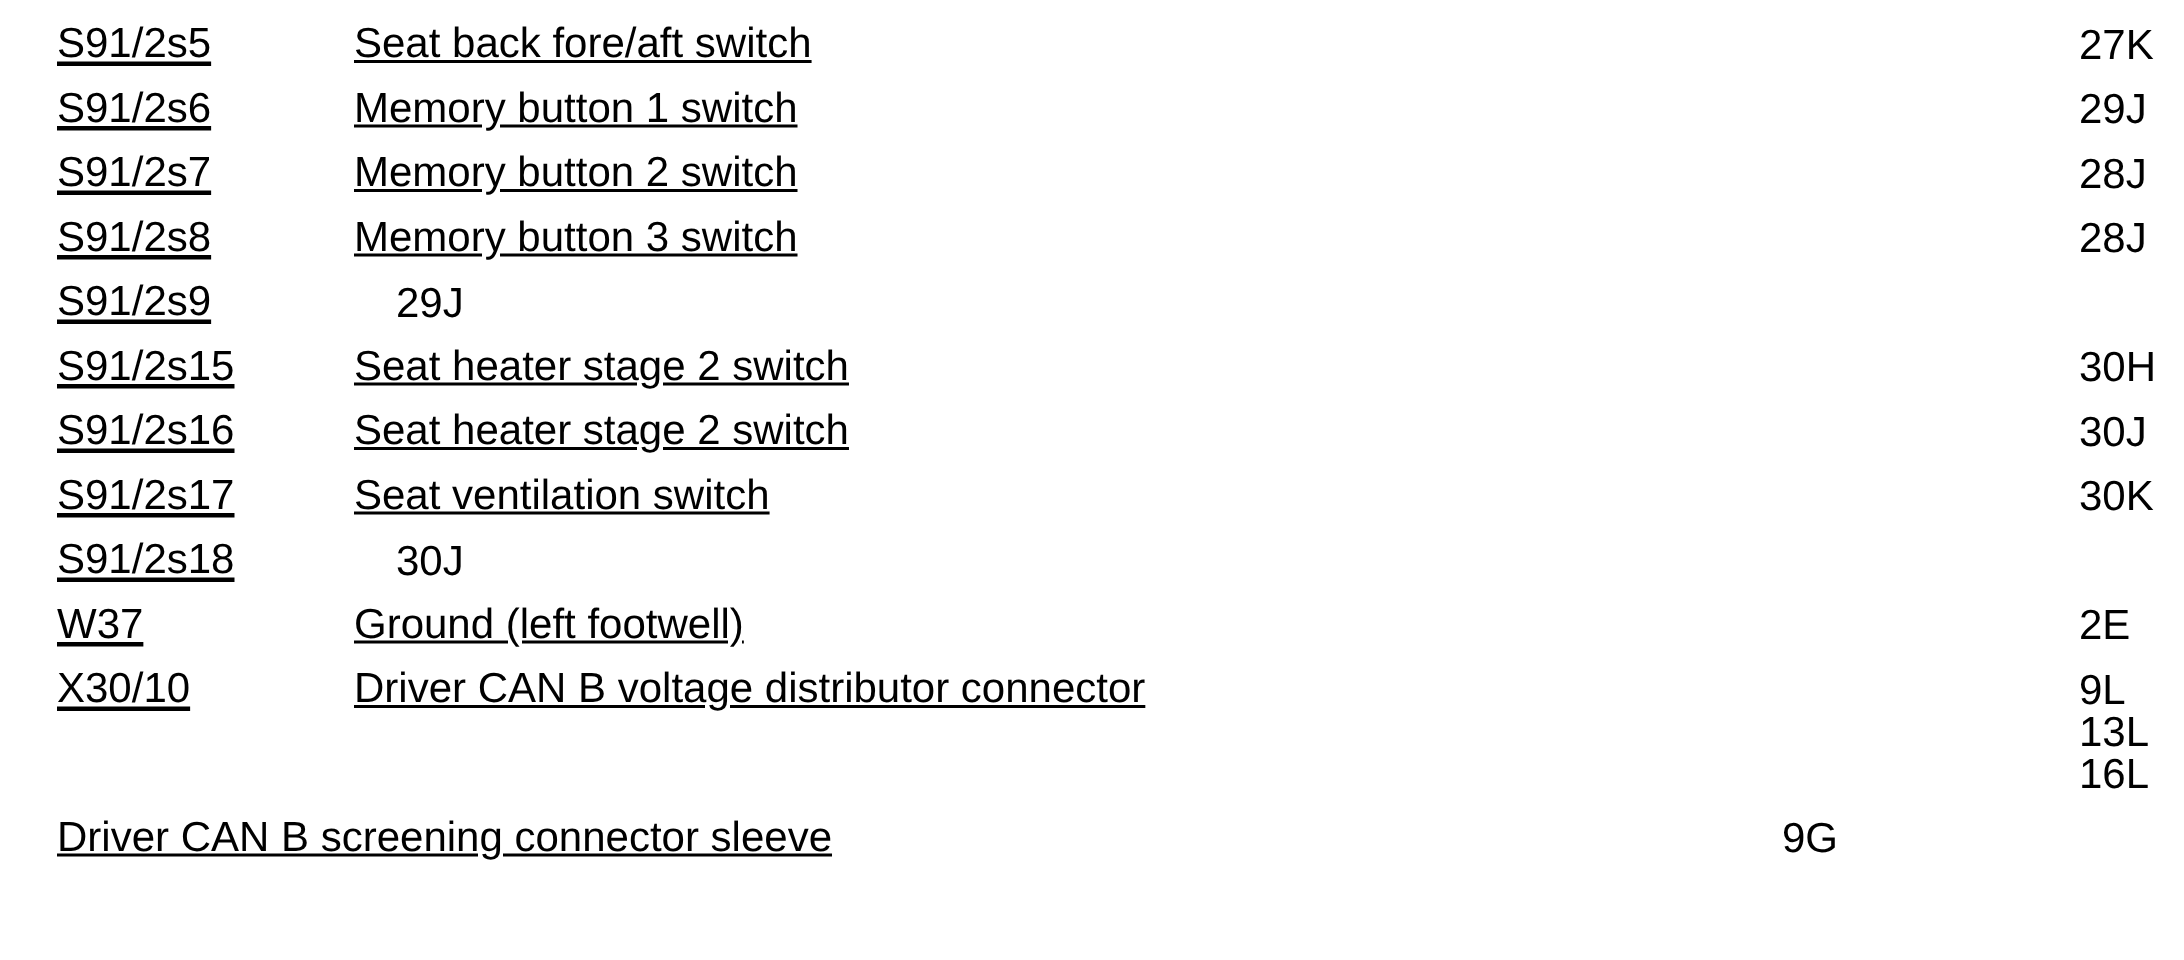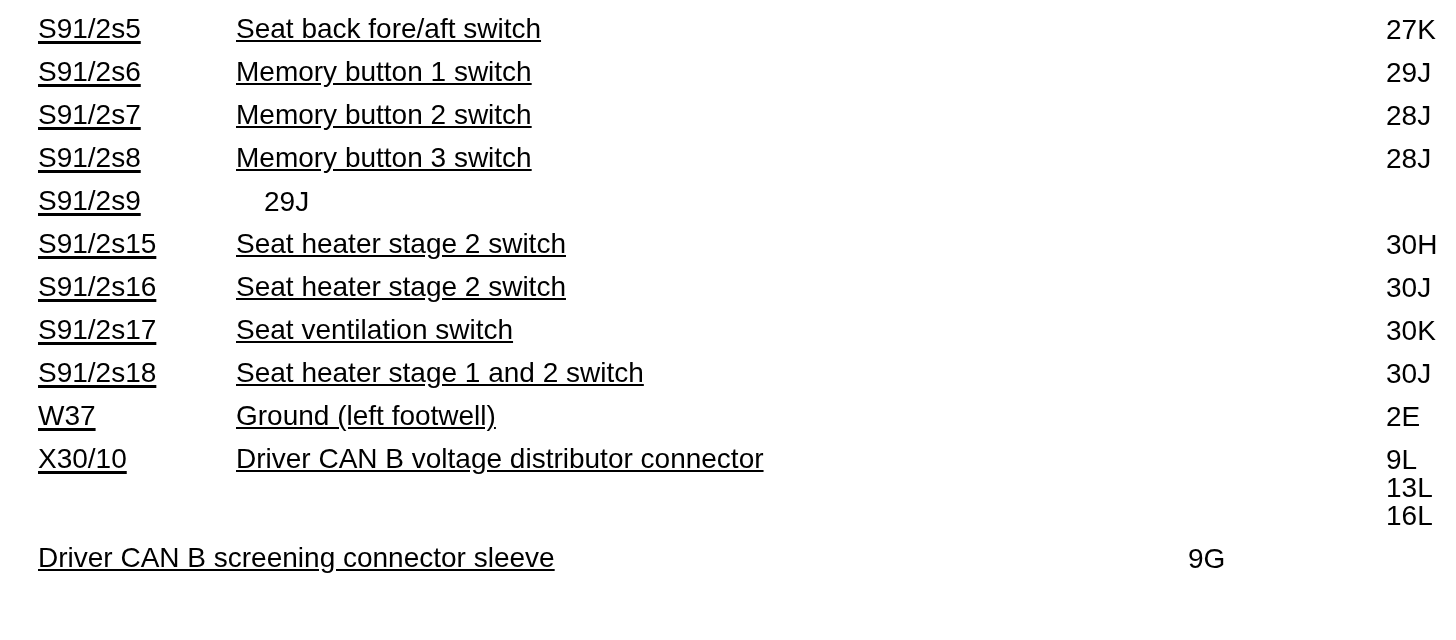--- a/index.html
+++ b/index.html
@@ -137,21 +137,20 @@
     <div class="cell-desc">Seat ventilation switch</div>
     <div class="cell-grid">
         <div>30K</div>
       </div>
   </div>
 
   <div class="row">
     <div class="cell-code">
       <span class="code">S91/2s18</span>
     </div>
-    <div class="cell-desc">Seat heater stage 1 and 2 switch</div>
     <div class="cell-grid">
         <div>30J</div>
       </div>
   </div>
 
   <div class="row">
     <div class="cell-code">
       <span class="code">W37</span>
     </div>
     <div class="cell-desc">Ground (left footwell)</div>

